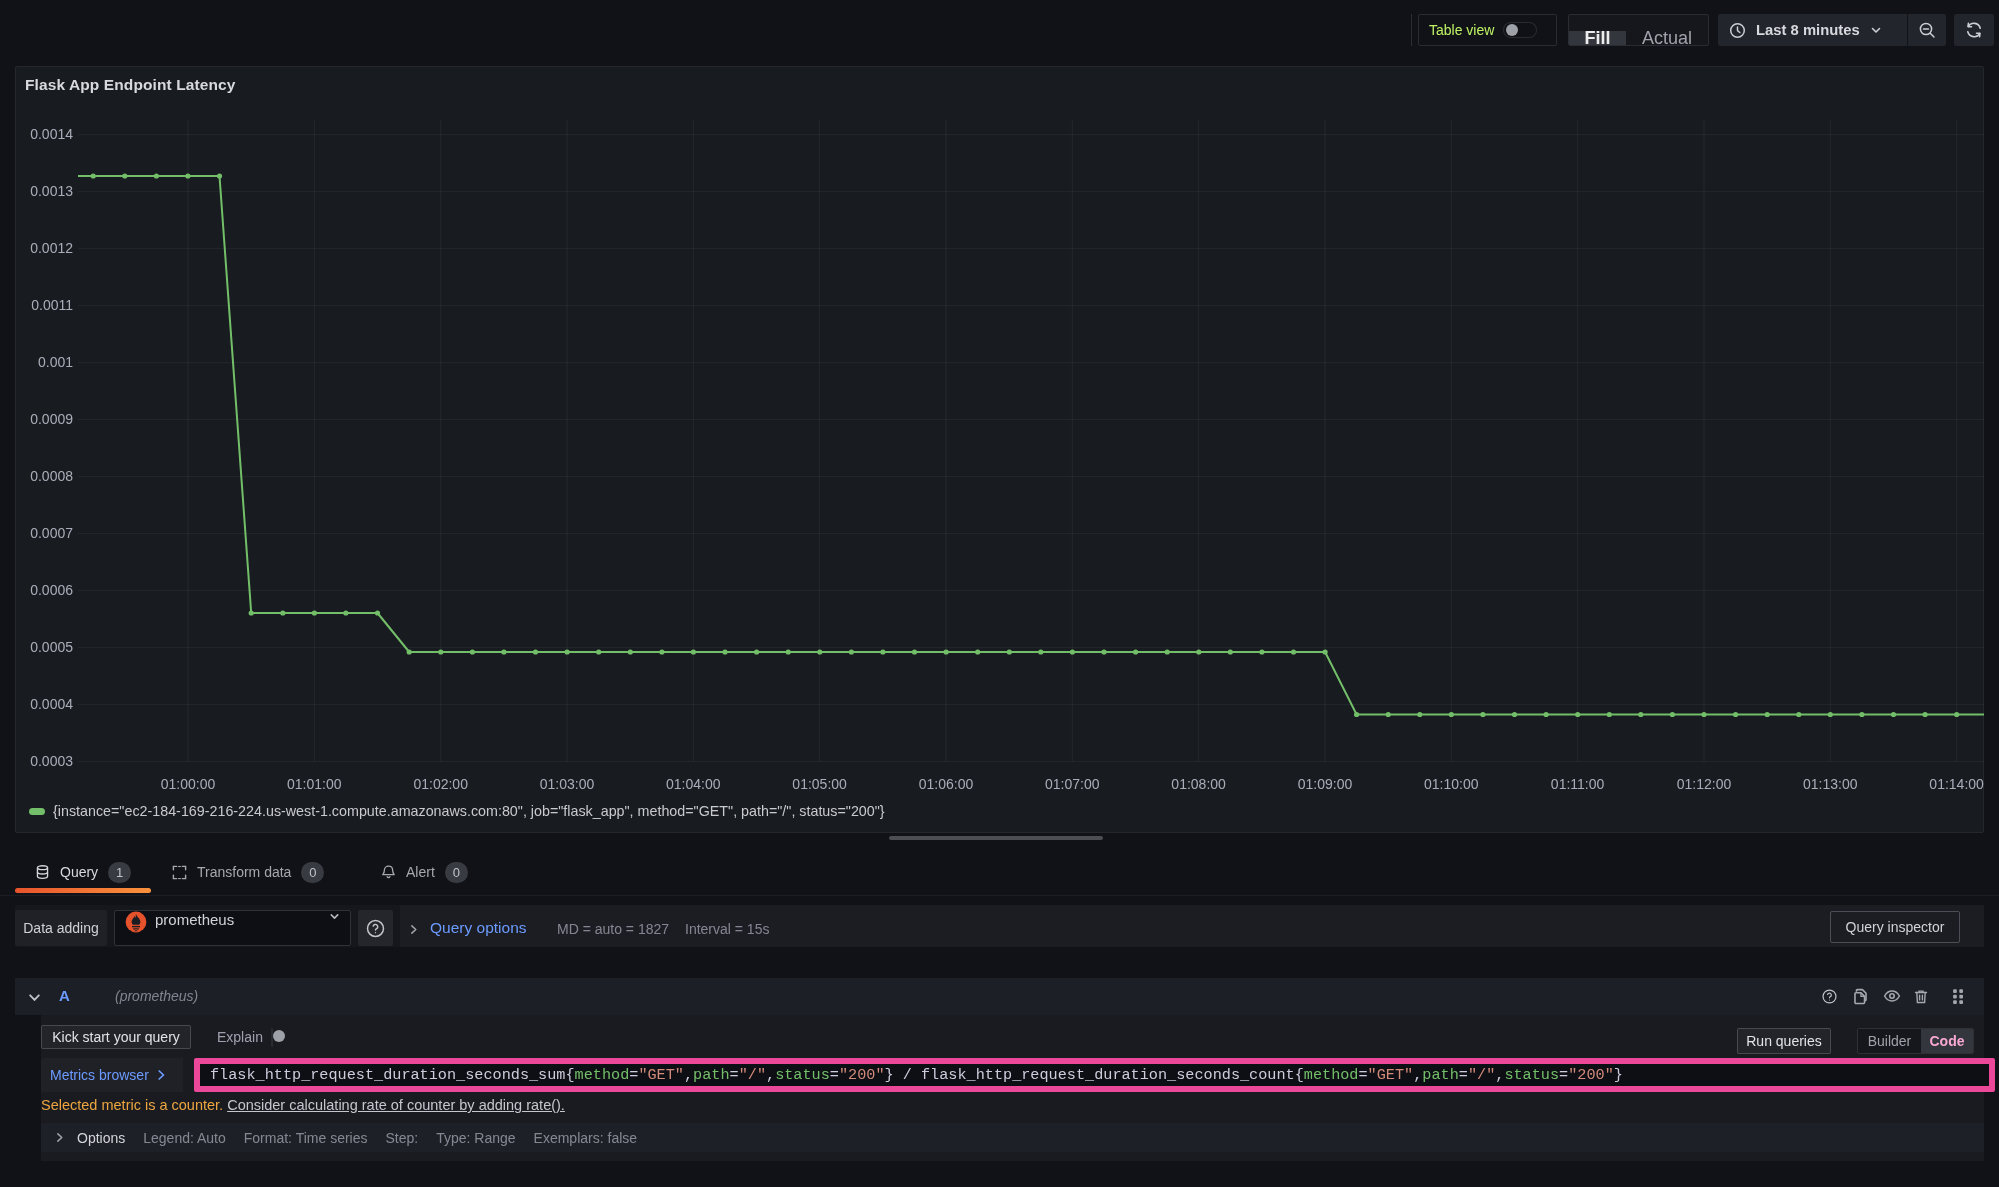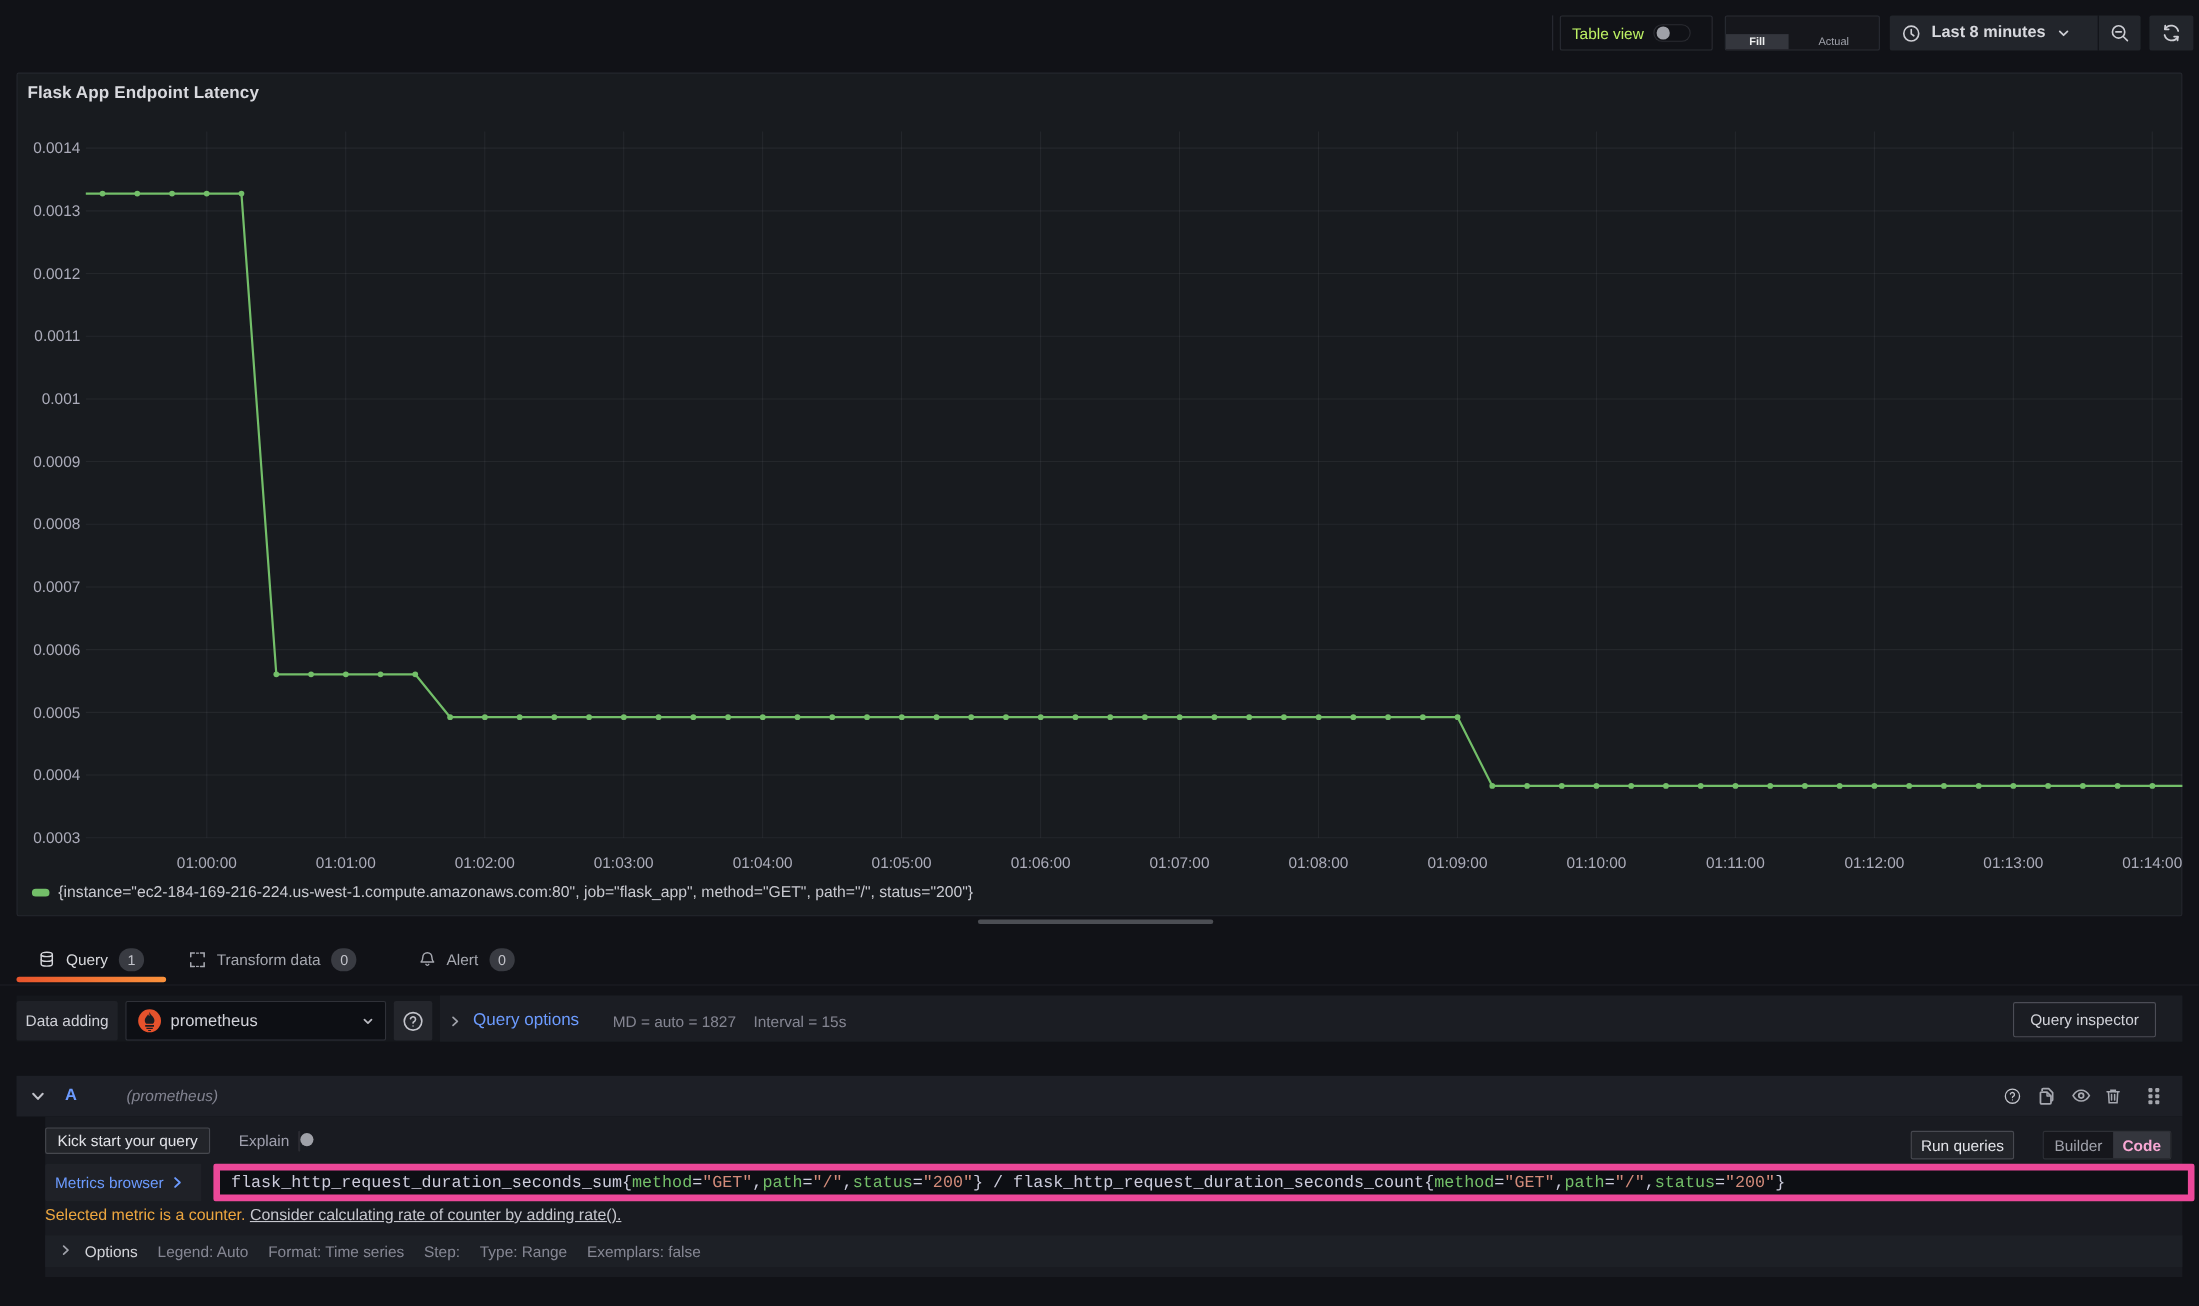--- a/index.html
+++ b/index.html
@@ -3,21 +3,21 @@
 * { margin:0; padding:0; box-sizing:border-box; }
 html,body { width:1999px; height:1187px; background:#111217; font-family:"Liberation Sans",sans-serif; position:relative; overflow:hidden; }
 .abs { position:absolute; }
 
 
 .tvbox { left:1418px; top:14px; width:139px; height:32px; border:1px solid #2a2c33; border-radius:2px; display:flex; align-items:center; padding:0 9px 0 10px; gap:9px; }
 .tvbox .lbl { font-size:14px; color:#bef264; }
 .toggle { width:34px; height:16px; border-radius:8px; background:#101116; border:1px solid rgba(204,204,220,.14); position:relative; }
 .toggle .knob { position:absolute; left:1.2px; top:1.2px; width:12px; height:12px; border-radius:50%; background:#9fa1a8; }
 .segwrap { left:1568px; top:14px; width:141px; height:32px; border:1px solid #2a2c33; border-radius:2px; display:flex; overflow:hidden; background:#16171c; }
-.seg { display:flex; align-items:center; justify-content:center; font-size:10px; color:#a0a2ab;margin-top:16px; }
+.seg { display:flex; align-items:center; justify-content:center; font-size:18px; color:#a0a2ab;margin-top:16px; }
 .seg.on { background:#34363d; color:#eceded; font-weight:700; }
 .timegrp { left:1718px; top:14px; width:228px; height:32px; background:#22252b; border-radius:2px; display:flex; align-items:center; }
 .timegrp .txt { font-size:14.8px; font-weight:700; color:#d8d9de; margin:0 10px 0 10px; }
 .tgspace { flex:1; }
 .tgdiv { width:1px; height:32px; background:#111217; }
 .refbtn { left:1954px; top:14px; width:40px; height:32px; background:#22252b; border-radius:2px; display:flex; align-items:center; justify-content:center; }
 .fragline { left:1406px; top:14px; width:6px; height:32px; border-right:1px solid #2a2c33; }
 
 
 .panel { left:15px; top:66px; width:1969px; height:767px; background:#181b1f; border:1px solid #25272e; border-radius:2px; }
@@ -36,21 +36,21 @@
 .tab { position:absolute; top:8px; height:48px; display:flex; align-items:center; gap:10px; }
 .tab .t { font-size:14px; color:#a6a8b0; }
 .tab .t.on { color:#d8d9dd; font-weight:500; }
 .badge { min-width:23px; height:21px; padding:0 7px; border-radius:11px; background:#393b42; color:#c2c3ca; font-size:13px; display:flex; align-items:center; justify-content:center; }
 .underline { left:15px; top:47.5px; width:136px; height:5px; border-radius:2.5px; background:linear-gradient(90deg,#e8542c,#fb923c); position:absolute; }
 
 
 .dsrow { left:15px; top:905px; width:1969px; height:42px; background:#15171c; }
 .qoptbox { left:400px; top:905px; width:1584px; height:42px; background:#1b1d23; }
 .dslabel { left:15px; top:910px; width:92px; height:36px; background:#1f2127; color:#d0d1d8; font-size:14px; font-weight:500; display:flex; align-items:center; justify-content:center; border-radius:2px; }
-.dspicker { left:114px; top:910px; width:237px; height:36px; background:#0d0f14; border:1px solid #2f3138; border-radius:2px; display:flex; align-items:center; padding:0 10px; gap:8px; }
+.dspicker { left:114px; top:910px; width:237px; height:36px; background:#0d0f14; border:1px solid #2f3138; border-radius:2px; display:flex; align-items:flex-start; padding:0 10px; gap:8px; }
 .dspicker .nm { font-size:15px; color:#d2d3da; flex:1; }
 .dshelp { left:358px; top:910px; width:35px; height:36px; background:#24262c; border-radius:2px; display:flex; align-items:center; justify-content:center; }
 .qopt-ch { left:408px; top:921px; }
 .qopt { left:430px; top:919px; font-size:15.5px; font-weight:500; color:#6c9bff; }
 .mdtxt { left:557px; top:921px; font-size:14px; color:rgba(204,204,220,.6); }
 .intxt { left:685px; top:921px; font-size:14px; color:rgba(204,204,220,.6); }
 .qinsp { left:1830px; top:911px; width:130px; height:32px; border:1px solid rgba(204,204,220,.28); border-radius:2px; background:transparent; color:#d2d3d9; font-size:14px; font-weight:500; display:flex; align-items:center; justify-content:center; }
 
 
 .qhead { left:15px; top:978px; width:1969px; height:37px; background:#1d1f26; }

